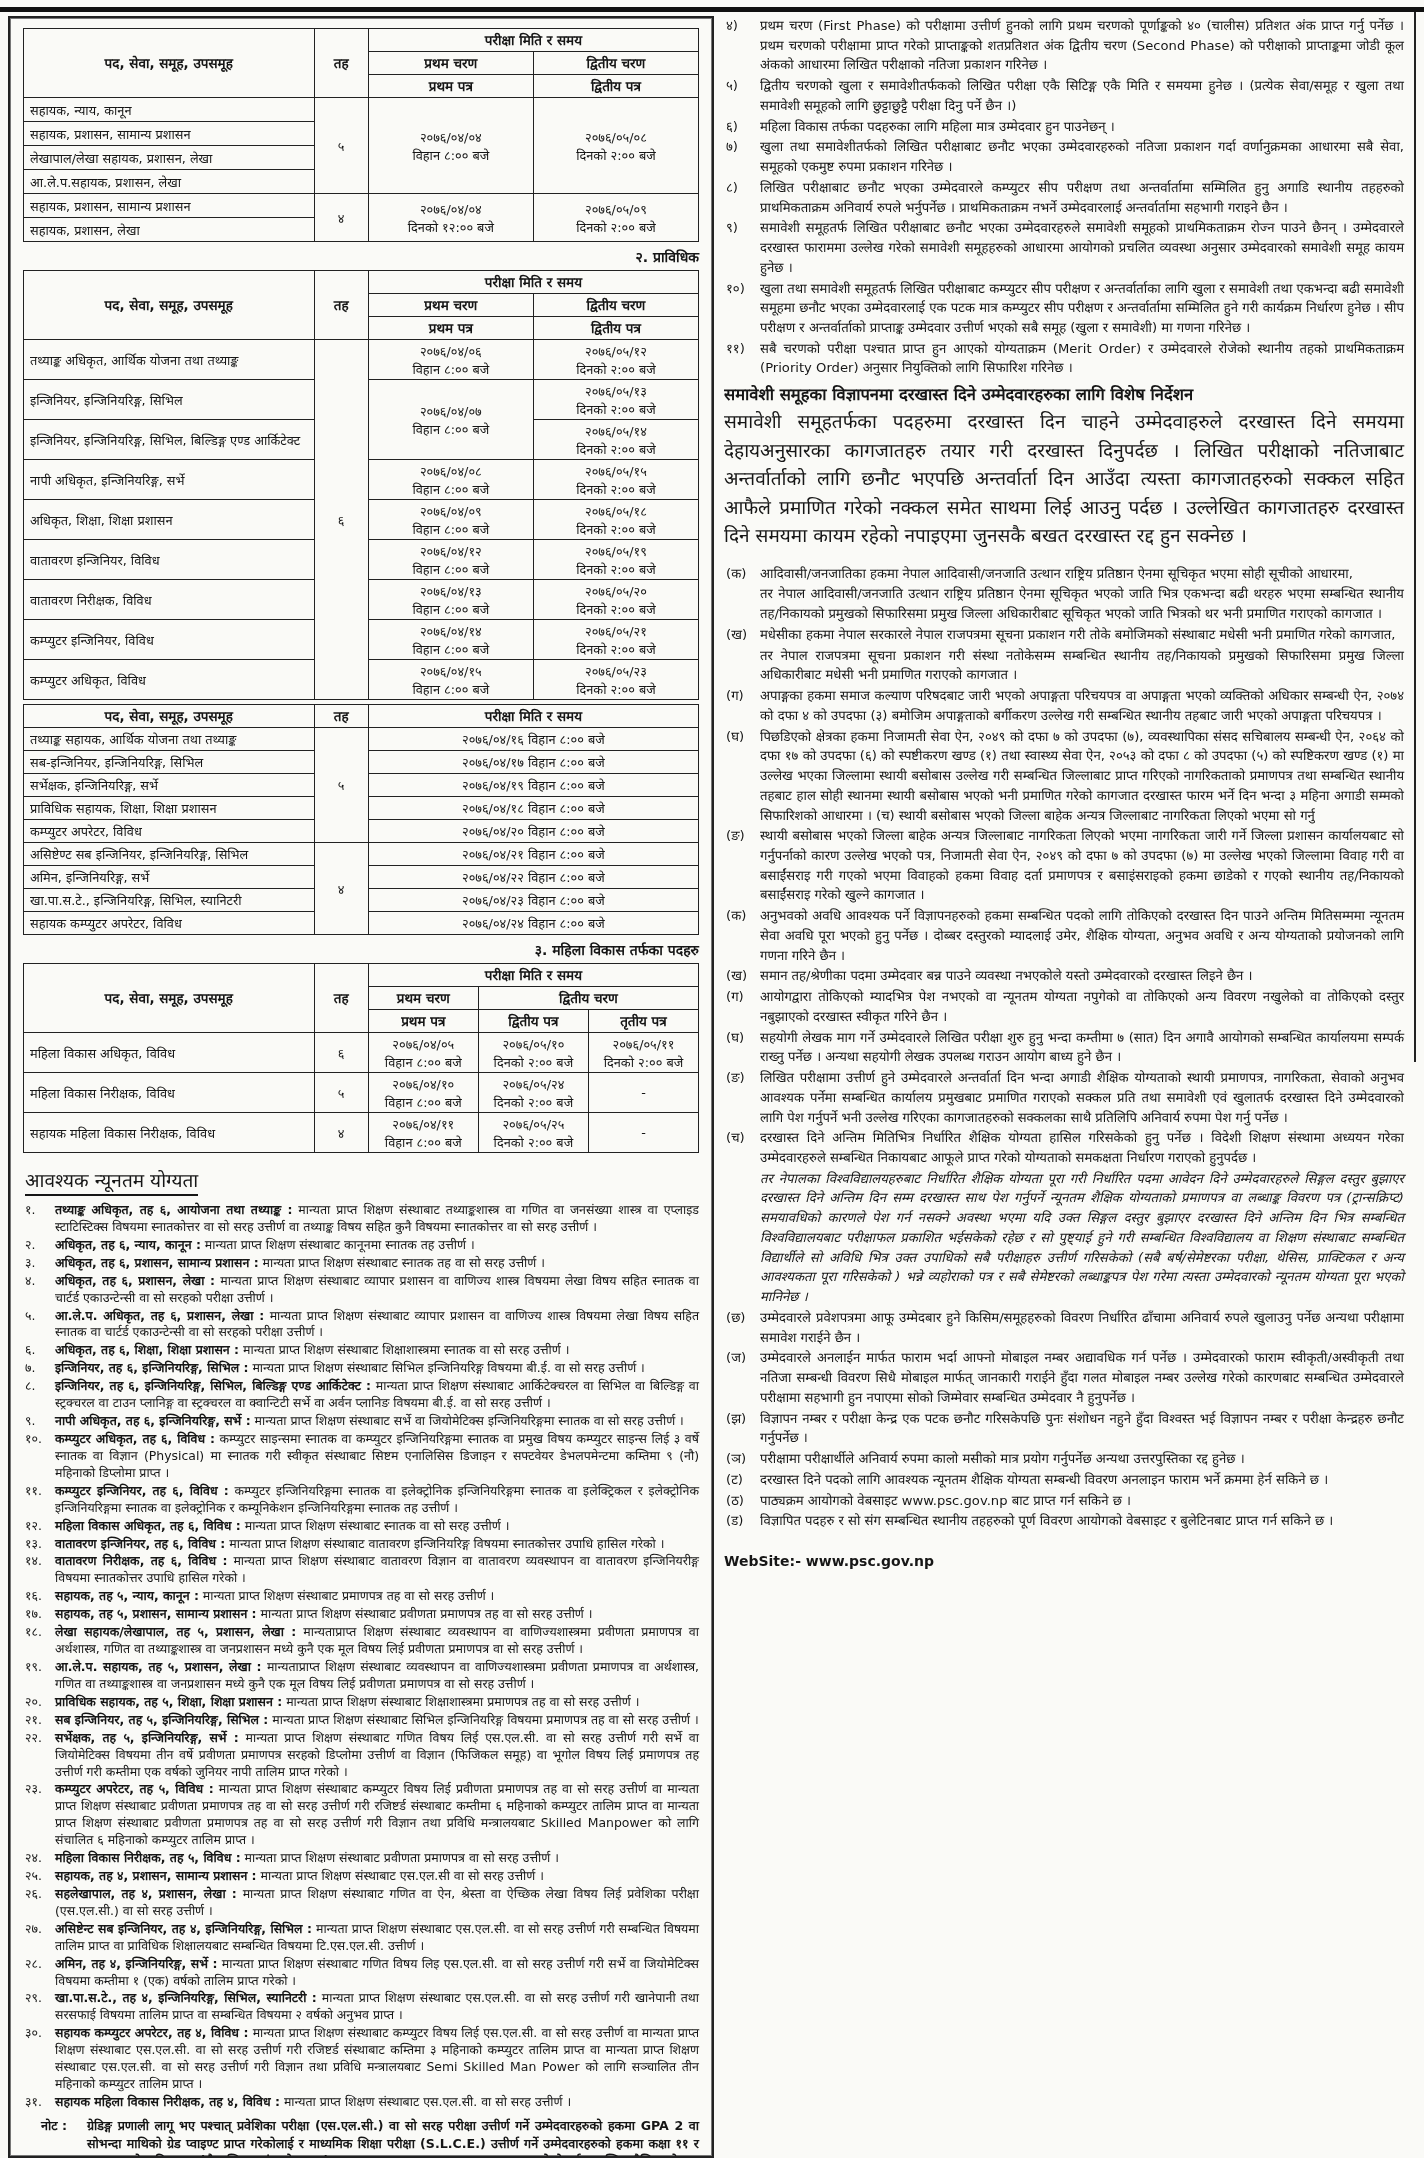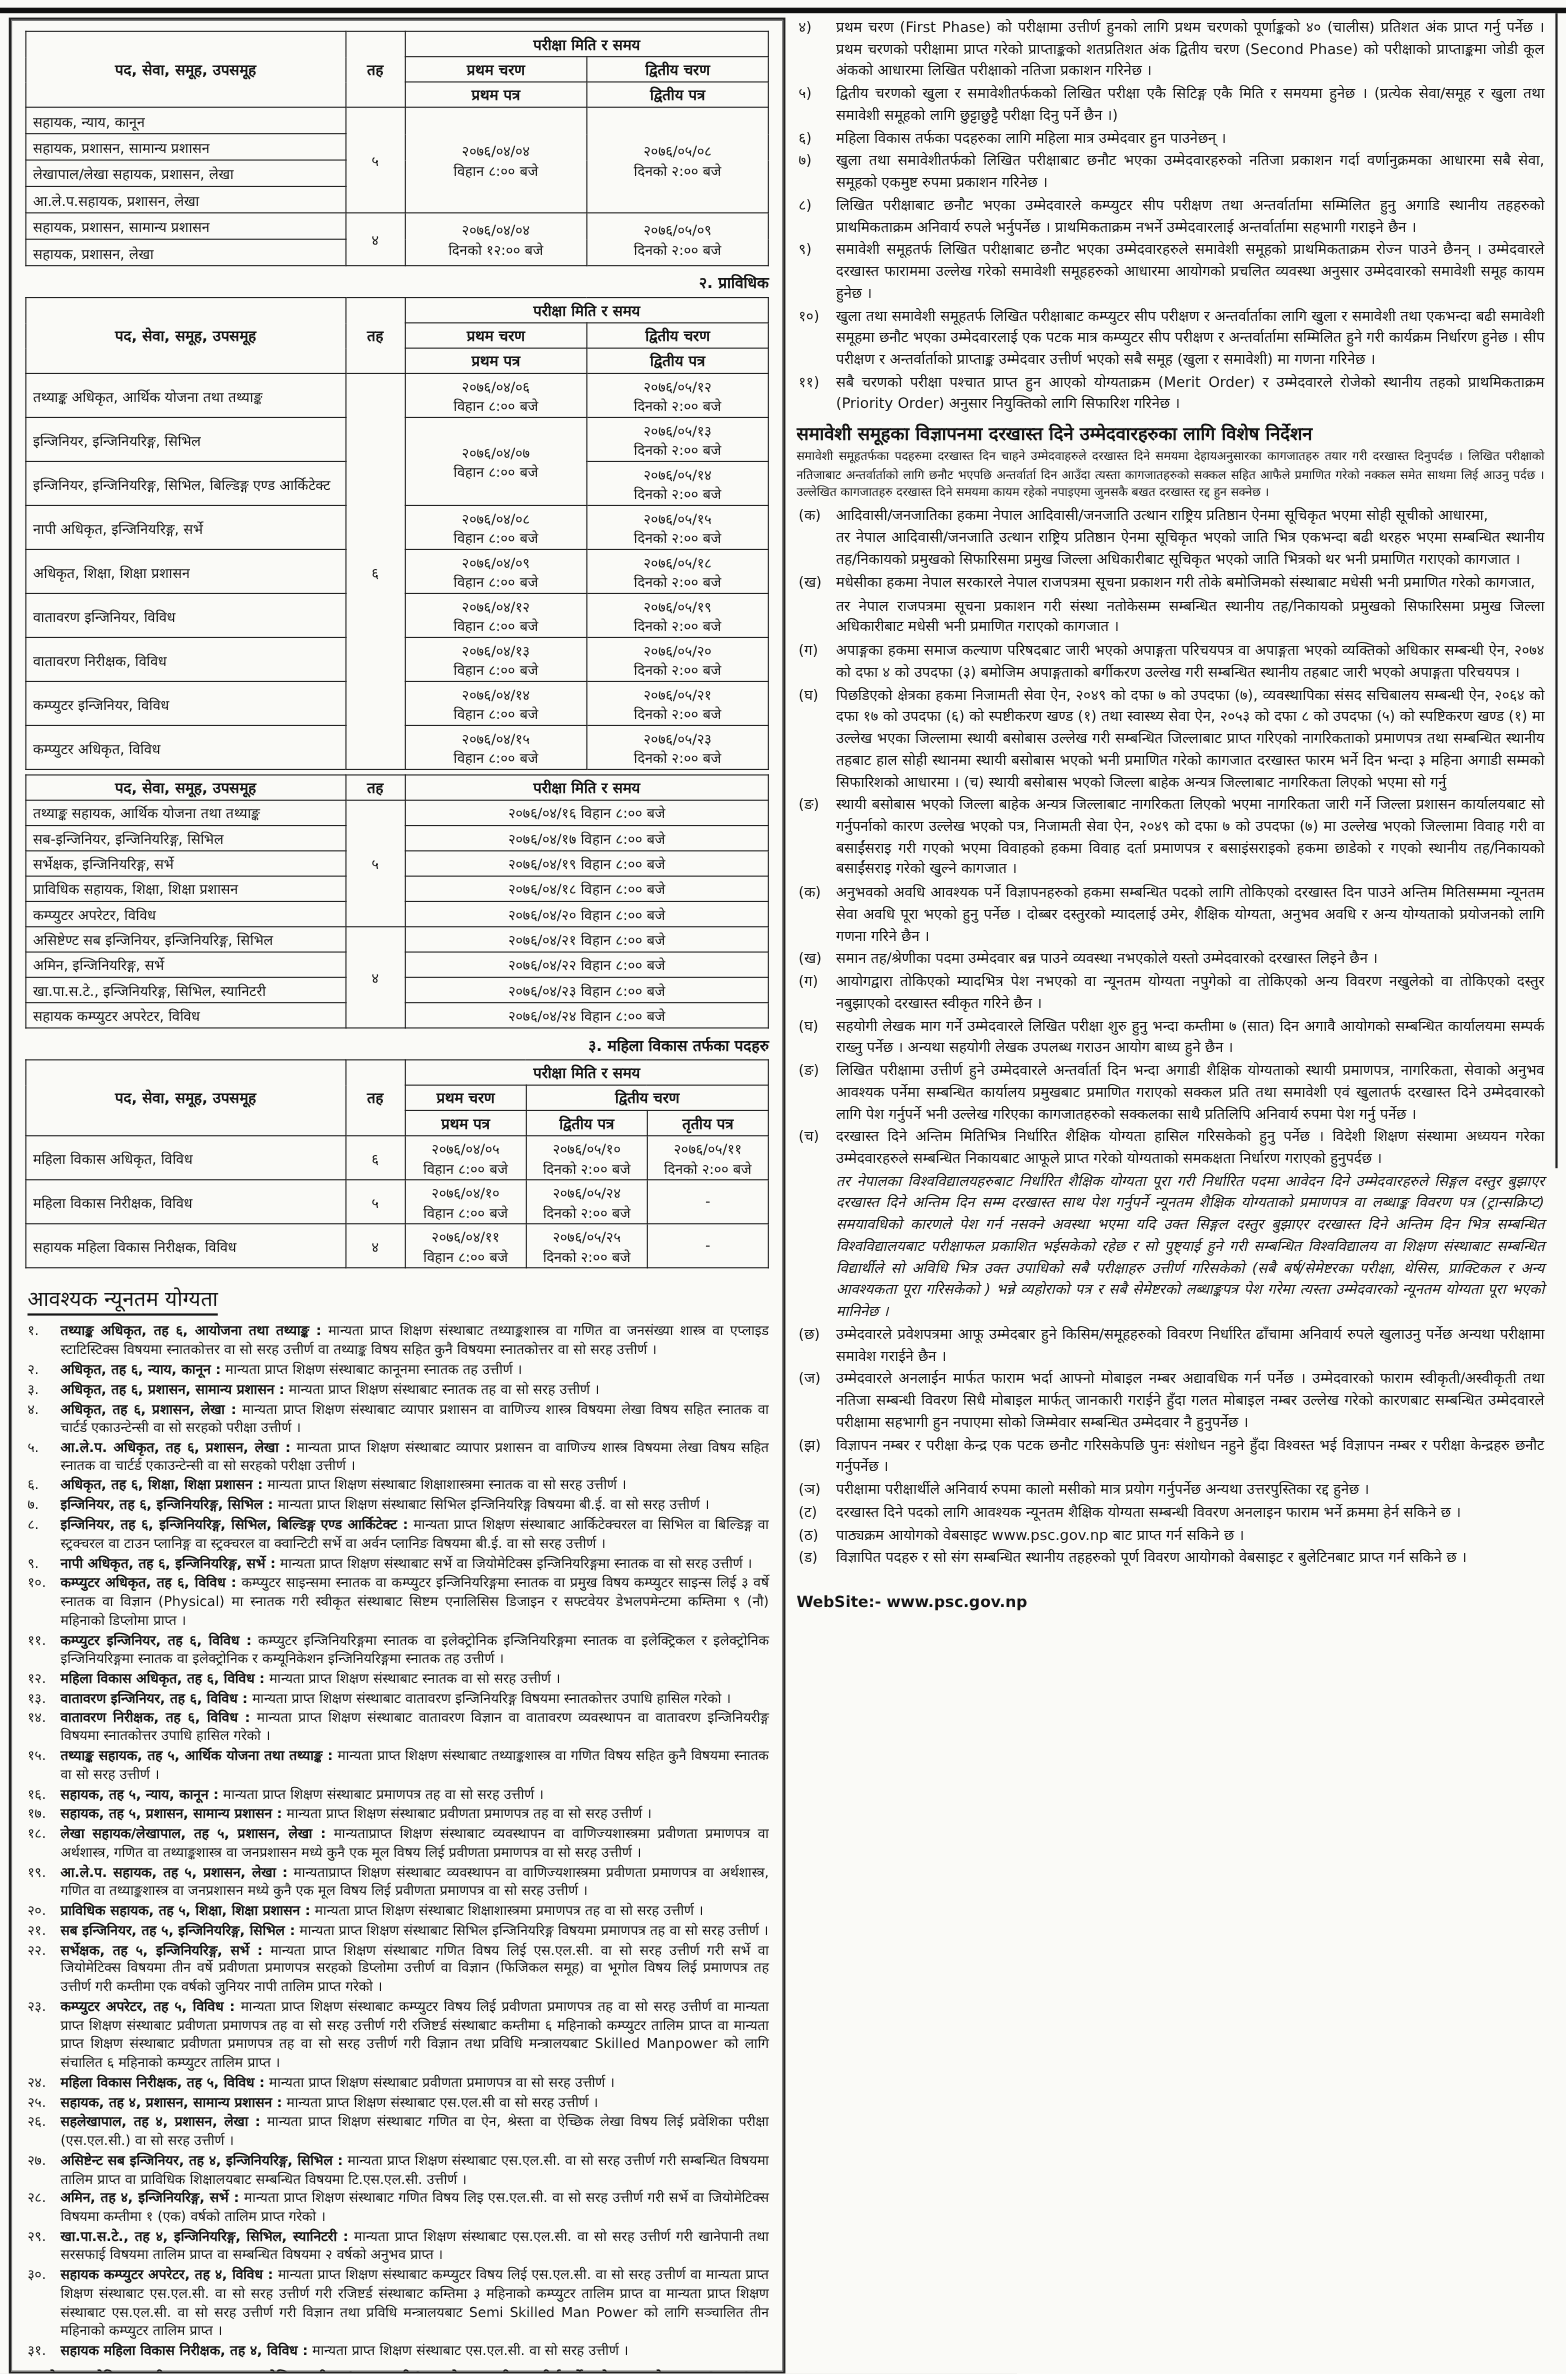--- a/index.html
+++ b/index.html
@@ -25,21 +25,21 @@
   .qlist{font-size:12.45px;line-height:1.36;}
   .li{display:flex;margin-bottom:1px;}
   .li .num{flex:0 0 30px;padding-left:2px;}
   .li .body{flex:1;text-align:justify;}
   .note{display:flex;font-size:12.6px;line-height:1.4;margin:6px 0 2px 0;font-weight:bold;}
   .note .num{flex:0 0 46px;padding-left:18px;}
   .note .body{flex:1;text-align:justify;}
 
   .rlist{font-size:13.15px;line-height:1.5;}
   .rlist .num{flex:0 0 34px;}
-  .intro{font-size:11px;line-height:1.5;text-align:justify;margin-bottom:3px;}
+  .intro{font-size:19px;line-height:1.5;text-align:justify;margin-bottom:14px;}
   .sub{margin-top:1px;}
   .ital{font-style:italic;margin-top:1px;}
   .website{font-weight:bold;font-size:14px;margin-top:22px;}
   b{font-weight:bold;}
 </style>
 </head>
 <body>
 
 <div class="page">
   <div class="toprule"></div>
@@ -297,24 +297,20 @@
         </div>
         <div class="li">
           <span class="num" style="flex-basis:30px">१३.</span>
           <span class="body"><b>वातावरण इन्जिनियर, तह ६, विविध :</b> मान्यता प्राप्त शिक्षण संस्थाबाट वातावरण इन्जिनियरिङ्ग विषयमा स्नातकोत्तर उपाधि हासिल गरेको ।</span>
         </div>
         <div class="li">
           <span class="num" style="flex-basis:30px">१४.</span>
           <span class="body"><b>वातावरण निरीक्षक, तह ६, विविध :</b> मान्यता प्राप्त शिक्षण संस्थाबाट वातावरण विज्ञान वा वातावरण व्यवस्थापन वा वातावरण इन्जिनियरीङ्ग विषयमा स्नातकोत्तर उपाधि हासिल गरेको ।</span>
         </div>
         <div class="li">
-          <span class="num" style="flex-basis:30px">१५.</span>
-          <span class="body"><b>तथ्याङ्क सहायक, तह ५, आर्थिक योजना तथा तथ्याङ्क :</b> मान्यता प्राप्त शिक्षण संस्थाबाट तथ्याङ्कशास्त्र वा गणित विषय सहित कुनै विषयमा स्नातक वा सो सरह उत्तीर्ण ।</span>
-        </div>
-        <div class="li">
           <span class="num" style="flex-basis:30px">१६.</span>
           <span class="body"><b>सहायक, तह ५, न्याय, कानून :</b> मान्यता प्राप्त शिक्षण संस्थाबाट प्रमाणपत्र तह वा सो सरह उत्तीर्ण ।</span>
         </div>
         <div class="li">
           <span class="num" style="flex-basis:30px">१७.</span>
           <span class="body"><b>सहायक, तह ५, प्रशासन, सामान्य प्रशासन :</b> मान्यता प्राप्त शिक्षण संस्थाबाट प्रवीणता प्रमाणपत्र तह वा सो सरह उत्तीर्ण ।</span>
         </div>
         <div class="li">
           <span class="num" style="flex-basis:30px">१८.</span>
           <span class="body"><b>लेखा सहायक/लेखापाल, तह ५, प्रशासन, लेखा :</b> मान्यताप्राप्त शिक्षण संस्थाबाट व्यवस्थापन वा वाणिज्यशास्त्रमा प्रवीणता प्रमाणपत्र वा अर्थशास्त्र, गणित वा तथ्याङ्कशास्त्र वा जनप्रशासन मध्ये कुनै एक मूल विषय लिई प्रवीणता प्रमाणपत्र वा सो सरह उत्तीर्ण ।</span>

